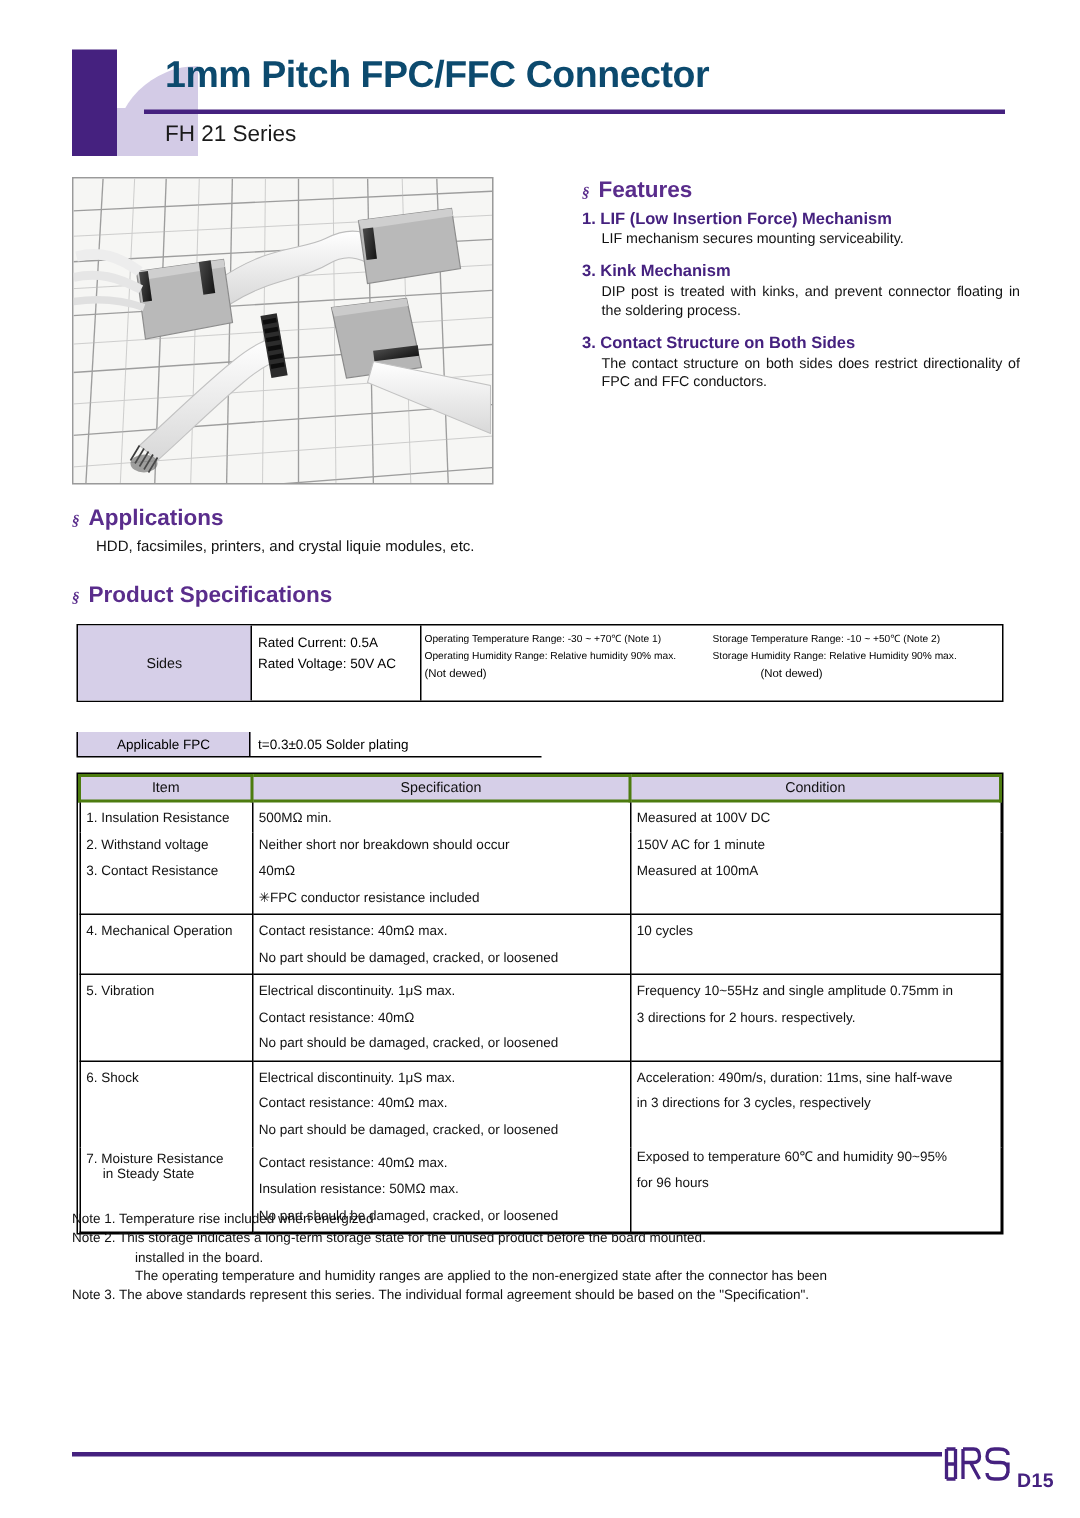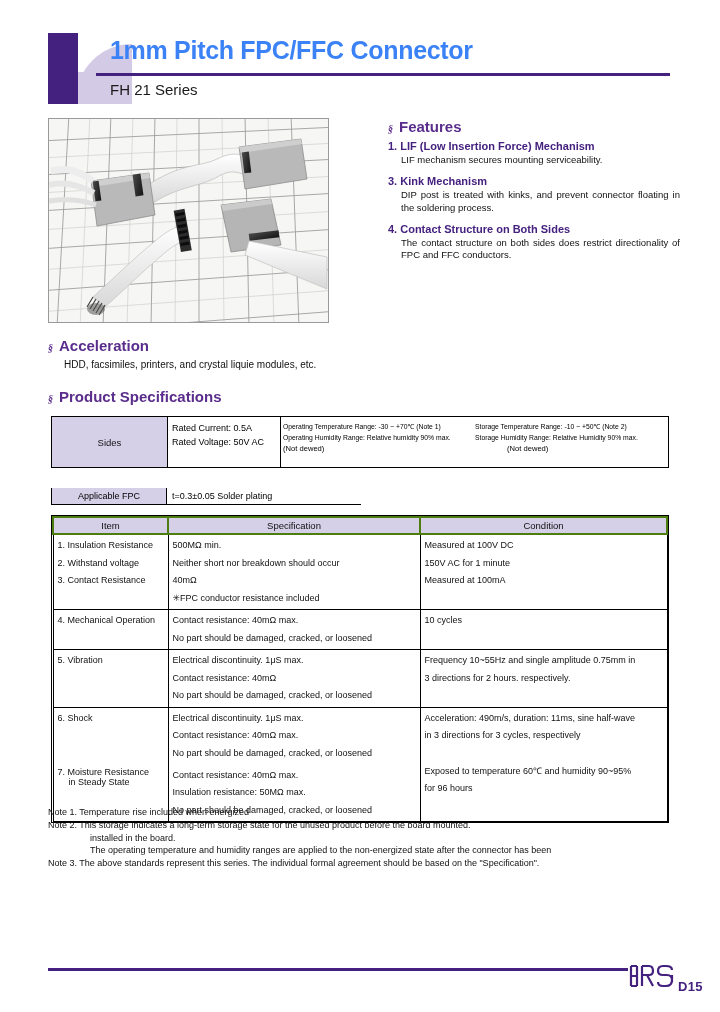--- a/index.html
+++ b/index.html
@@ -28,21 +28,21 @@
     background: #d3cbe6;
   }
   .hdr-bar {
     position: absolute; left: 48px; top: 33px;
     width: 30px; height: 71px;
     background: #45217f;
   }
   .hdr-title {
     position: absolute; left: 110px; top: 36px;
     font-size: 25px; font-weight: bold;
-    color: #3b82f6;
+    color: #0c4a6e;
     letter-spacing: -0.3px;
     white-space: nowrap;
   }
   .hdr-rule {
     position: absolute; left: 96px; top: 73px;
     width: 574px; height: 3px;
     background: #45217f;
   }
   .hdr-series {
     position: absolute; left: 110px; top: 81px;
@@ -285,28 +285,28 @@
 
 <div class="features">
   <div class="sec-head">
     <span class="sec-mark">§</span>
     <span>Features</span>
   </div>
   <div class="feat-item">1. LIF (Low Insertion Force) Mechanism</div>
   <div class="feat-body">LIF mechanism secures mounting serviceability.</div>
   <div class="feat-item">3. Kink Mechanism</div>
   <div class="feat-body">DIP post is treated with kinks, and prevent connector floating in the soldering process.</div>
-  <div class="feat-item">4. Contact Structure on Both Sides</div>
+  <div class="feat-item">3. Contact Structure on Both Sides</div>
   <div class="feat-body last">The contact structure on both sides does restrict directionality of FPC and FFC conductors.</div>
 </div>
 
 <div class="apps">
   <div class="sec-head">
     <span class="sec-mark">§</span>
-    <span>Acceleration</span>
+    <span>Applications</span>
   </div>
   <div class="apps-body">HDD, facsimiles, printers, and crystal liquie modules, etc.</div>
 </div>
 
 <div class="specs-title">
   <div class="sec-head">
     <span class="sec-mark">§</span>
     <span>Product Specifications</span>
   </div>
 </div>

